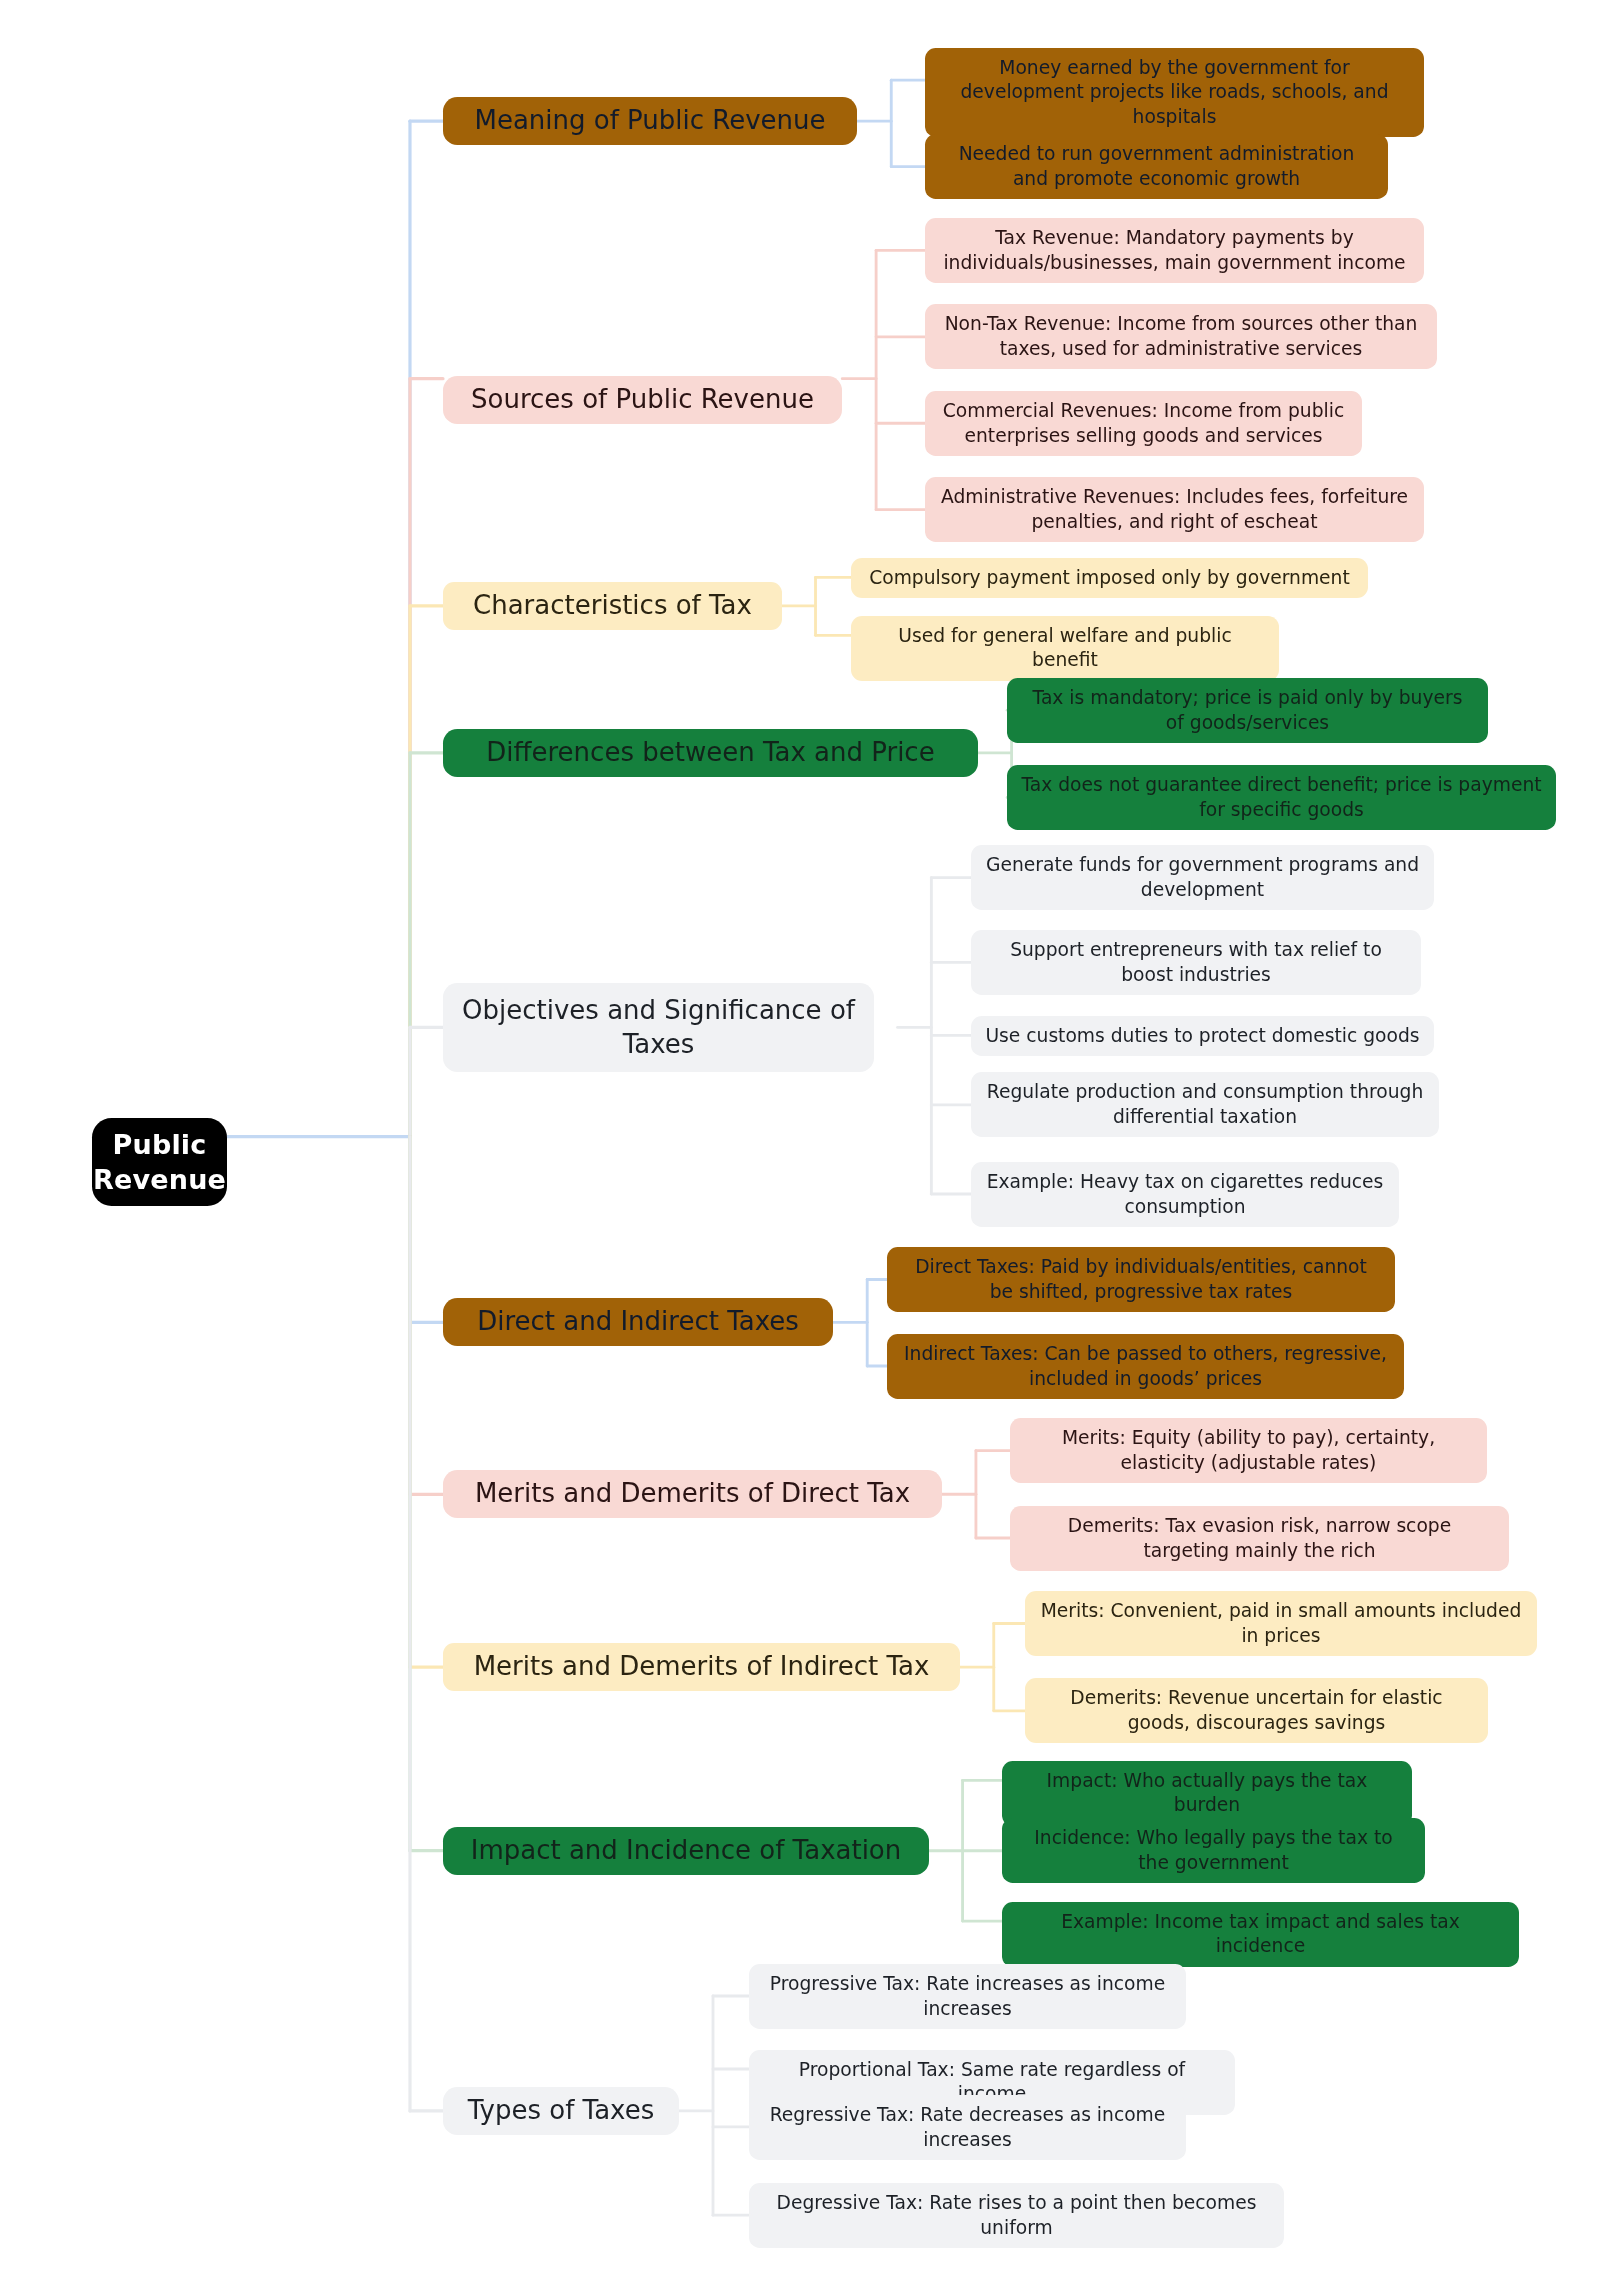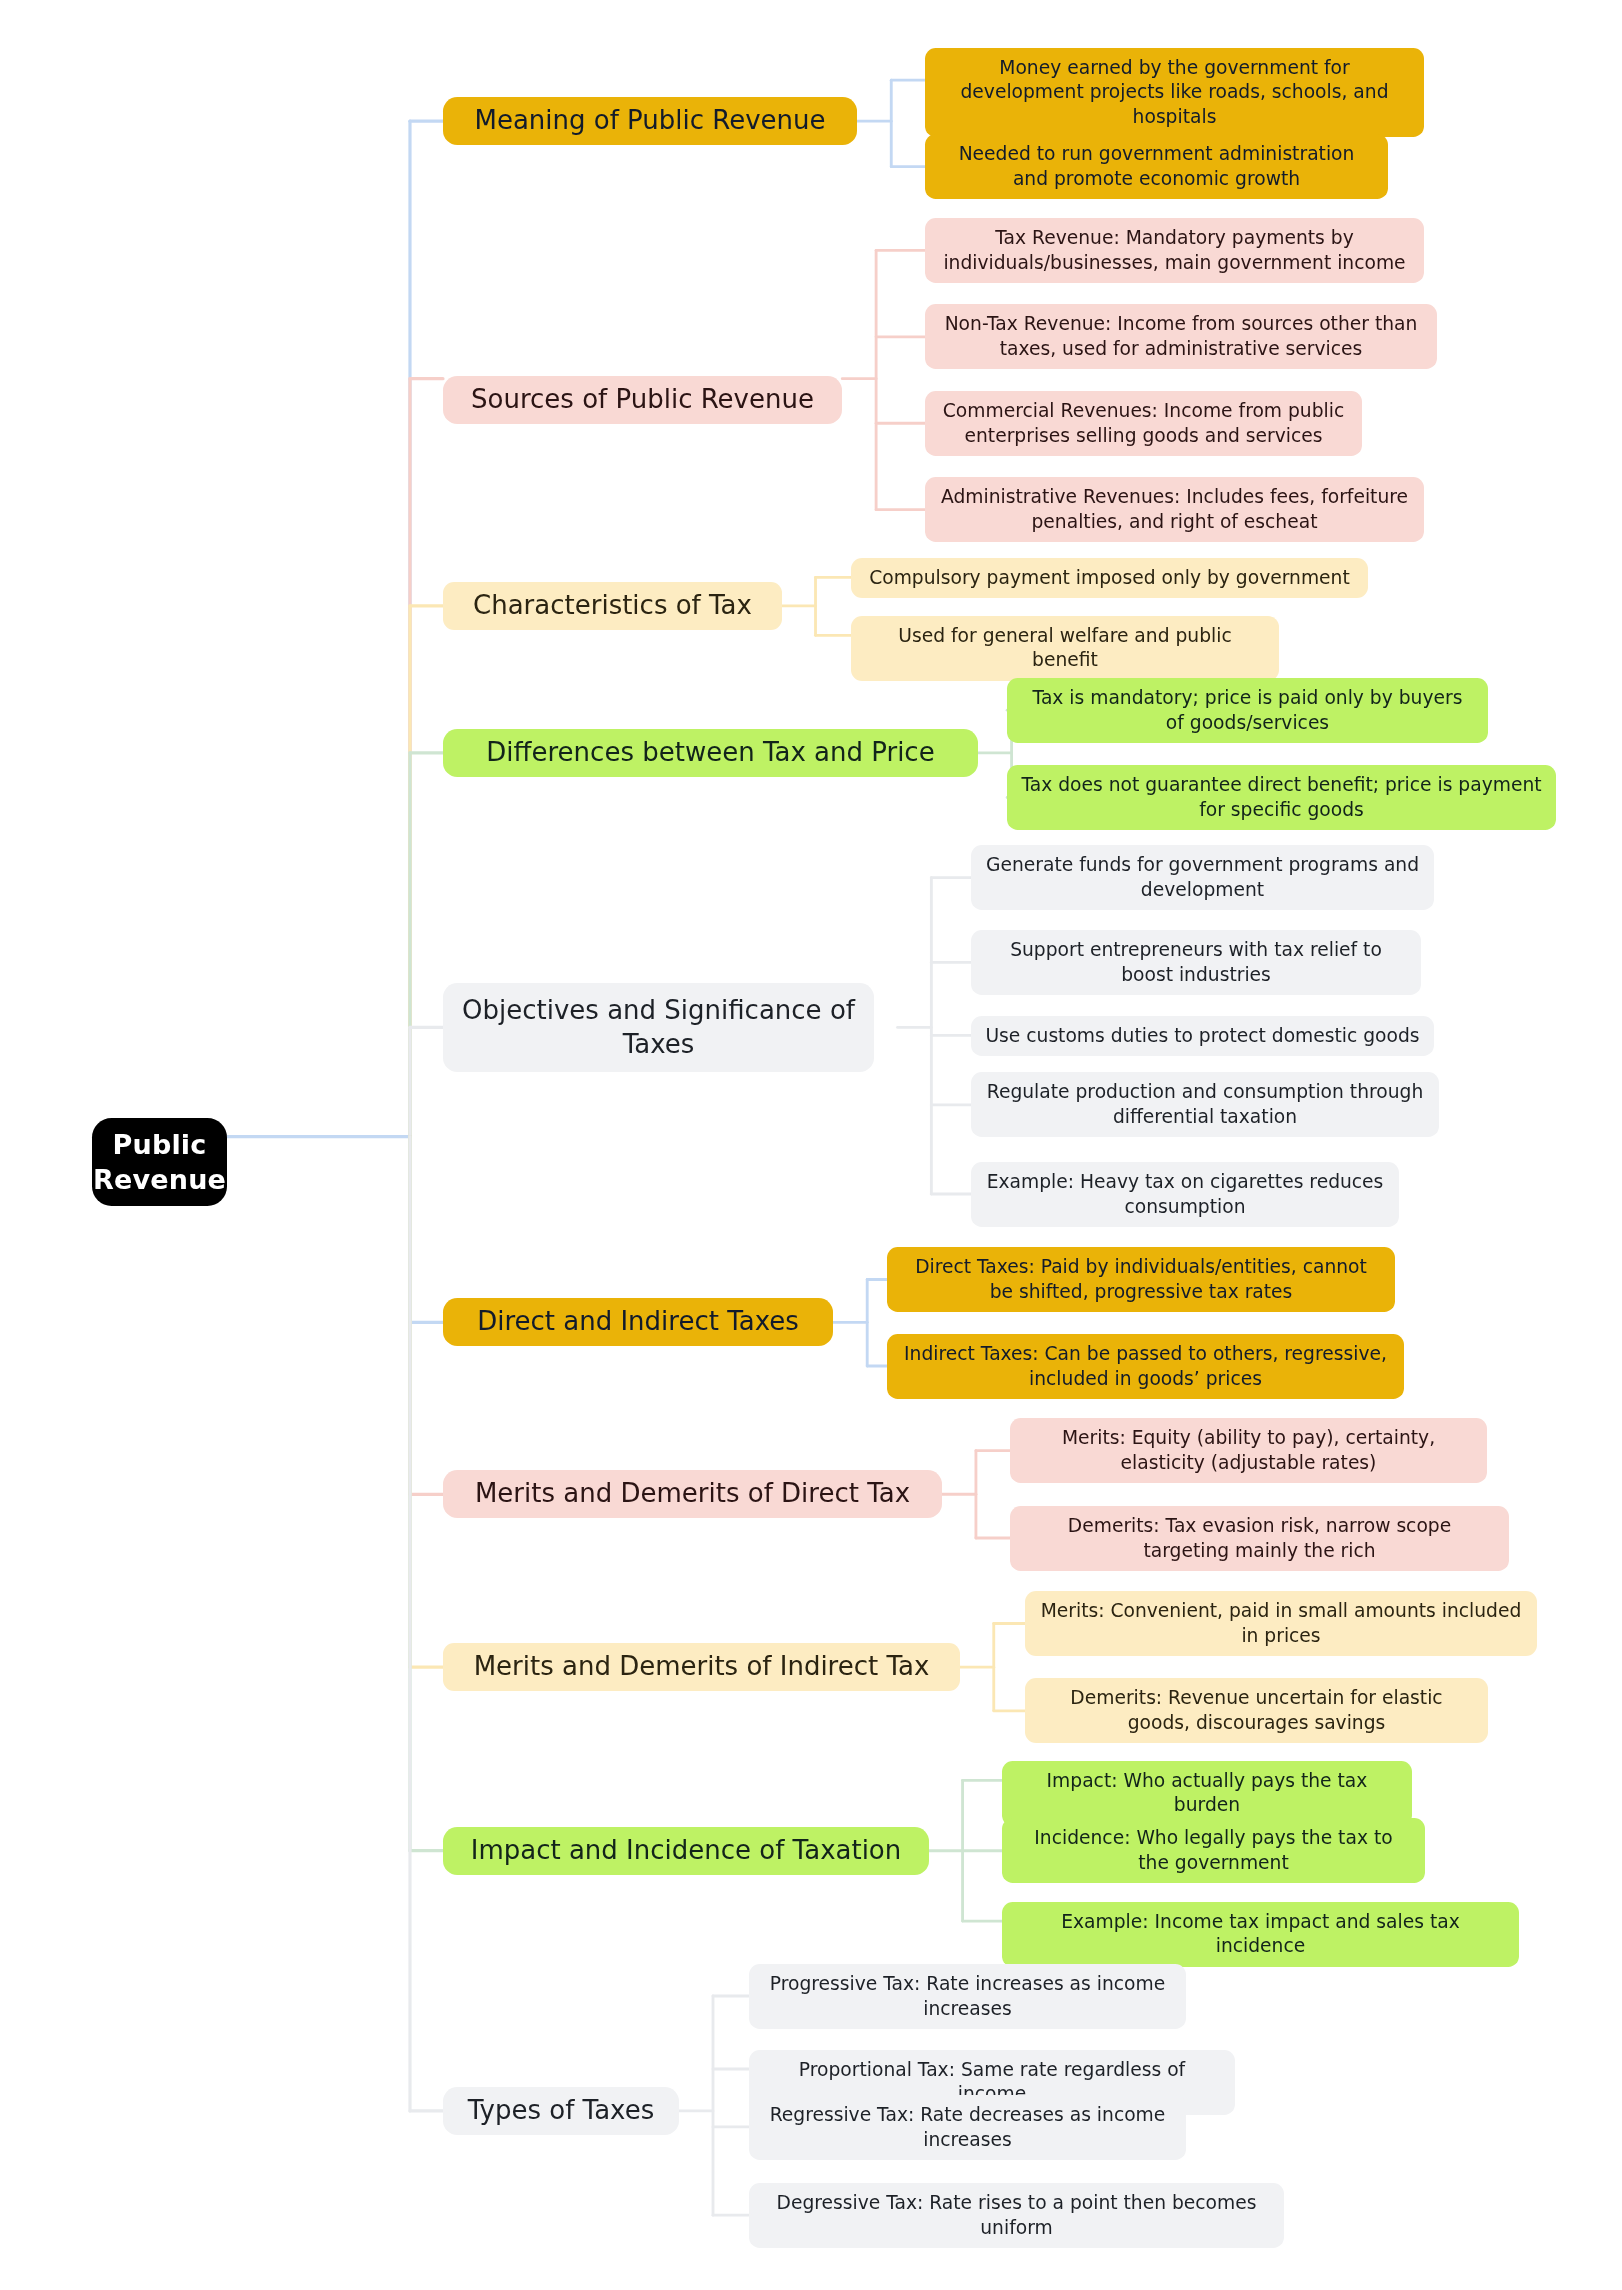--- a/index.html
+++ b/index.html
@@ -60,24 +60,24 @@
     border-radius: 14.3px;
   }
 
   .leaf-node {
     font-size: 18.7px;
     border-radius: 10.7px;
     padding: 8px 14.3px;
   }
 
   
-  .c-blue   { background: #eab308; color: #121b2b; }
+  .c-blue   { background: #a16207; color: #121b2b; }
   .c-pink   { background: #f9d9d4; color: #2b1414; }
   .c-yellow { background: #fdecc2; color: #2b2411; border-radius: 11px; }
-  .c-green  { background: #bef264; color: #12241a; }
+  .c-green  { background: #15803d; color: #12241a; }
   .c-gray   { background: #f1f2f4; color: #1d2127; }
 
   
   #edurev-logo {
     position: absolute;
     left: 27px;
     top: 2185px;
     width: 312px;
     height: 89px;
     display: flex;

